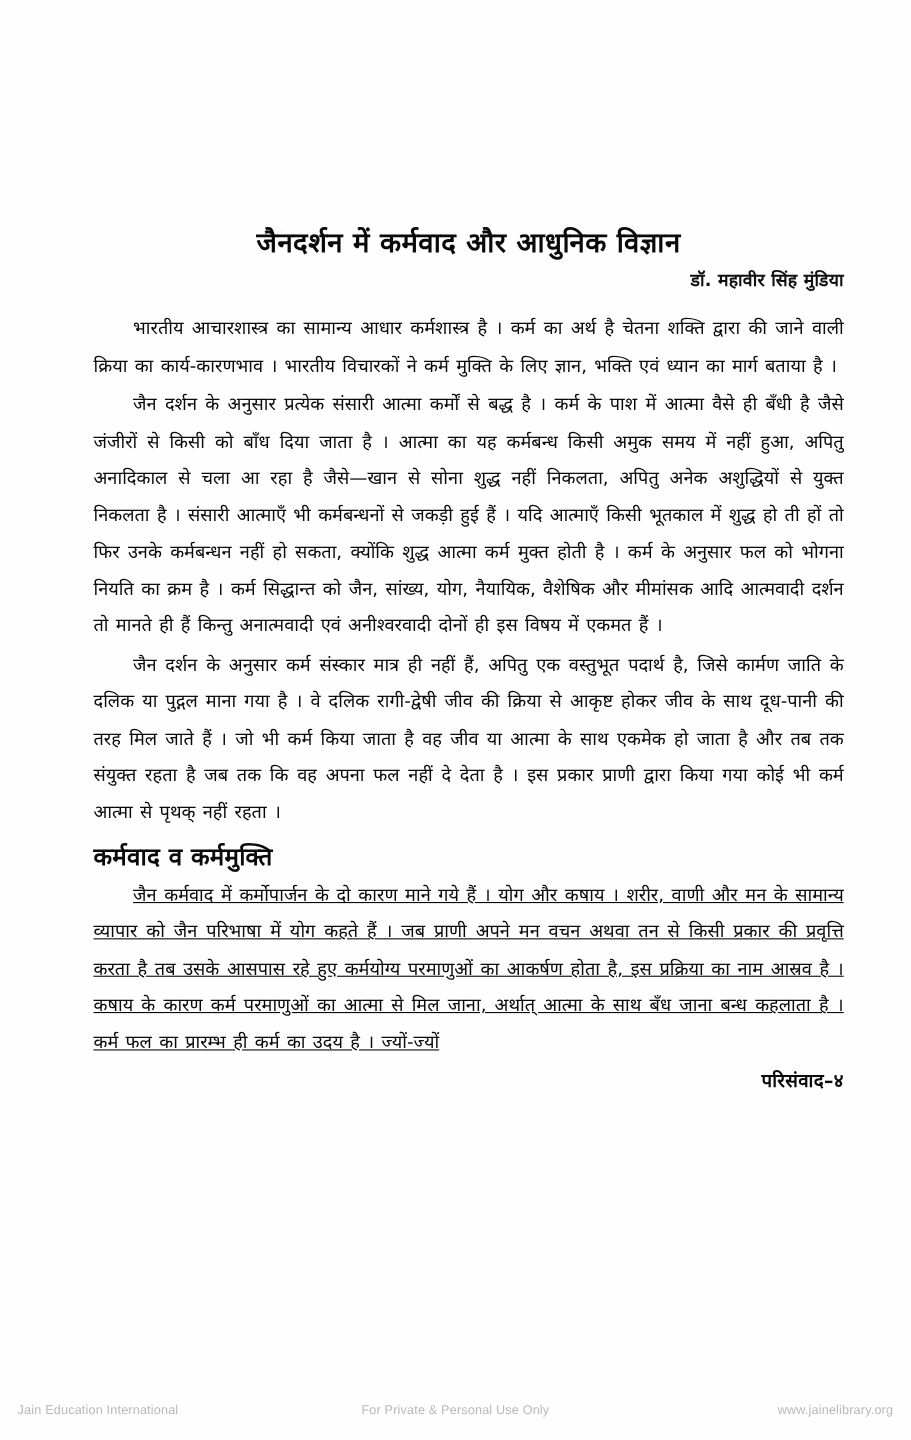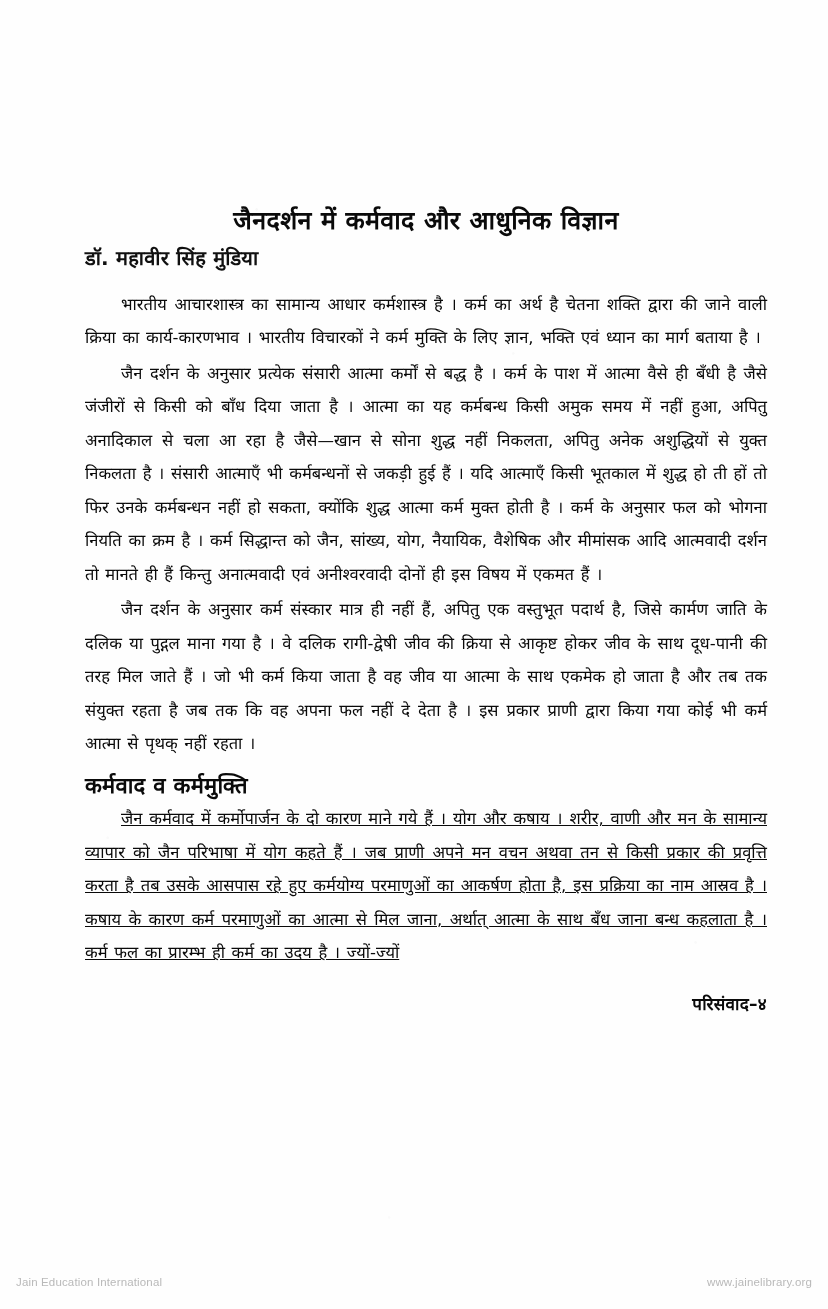--- a/index.html
+++ b/index.html
@@ -50,24 +50,24 @@
     font-family: "DejaVu Sans", sans-serif;
     font-weight: 700;
     font-size: 25px;
     line-height: 1.35;
     letter-spacing: 0.4px;
     color: #0a0a0a;
   }
 
   .doc-author {
     margin: 6px 0 0 0;
-    text-align: left;
+    text-align: right;
     font-family: "DejaVu Sans", sans-serif;
     font-weight: 700;
-    font-size: 20px;
+    font-size: 16px;
     line-height: 1.4;
     letter-spacing: 0.2px;
     color: #101010;
   }
 
   .body-block {
     margin-top: 16px;
   }
 
   p.para {
@@ -92,21 +92,21 @@
     font-family: "DejaVu Sans", sans-serif;
     font-weight: 700;
     font-size: 22px;
     line-height: 33.5px;
     text-align: left;
     color: #0a0a0a;
     letter-spacing: 0.2px;
   }
 
   .page-ref {
-    margin-top: 22px;
+    margin-top: 6px;
     text-align: right;
     font-family: "DejaVu Sans", sans-serif;
     font-weight: 700;
     font-size: 17px;
     letter-spacing: 0.3px;
     color: #0a0a0a;
   }
 
   .footer {
     position: absolute;
@@ -161,16 +161,17 @@
       <p class="para">जैन कर्मवाद में कर्मोपार्जन के दो कारण माने गये हैं । योग और कषाय । शरीर, वाणी और मन के सामान्य व्यापार को जैन परिभाषा में योग कहते हैं । जब प्राणी अपने मन वचन अथवा तन से किसी प्रकार की प्रवृत्ति करता है तब उसके आसपास रहे हुए कर्मयोग्य परमाणुओं का आकर्षण होता है, इस प्रक्रिया का नाम आस्रव है । कषाय के कारण कर्म परमाणुओं का आत्मा से मिल जाना, अर्थात् आत्मा के साथ बँध जाना बन्ध कहलाता है । कर्म फल का प्रारम्भ ही कर्म का उदय है । ज्यों-ज्यों</p>
 
     </div>
 
     <div class="page-ref">परिसंवाद–४</div>
 
   </div>
 
   <div class="footer">
     <span class="f-left">Jain Education International</span>
+    <span class="f-center">For Private &amp; Personal Use Only</span>
     <span class="f-right">www.jainelibrary.org</span>
   </div>
 
 </div>
 
 </body></html>

